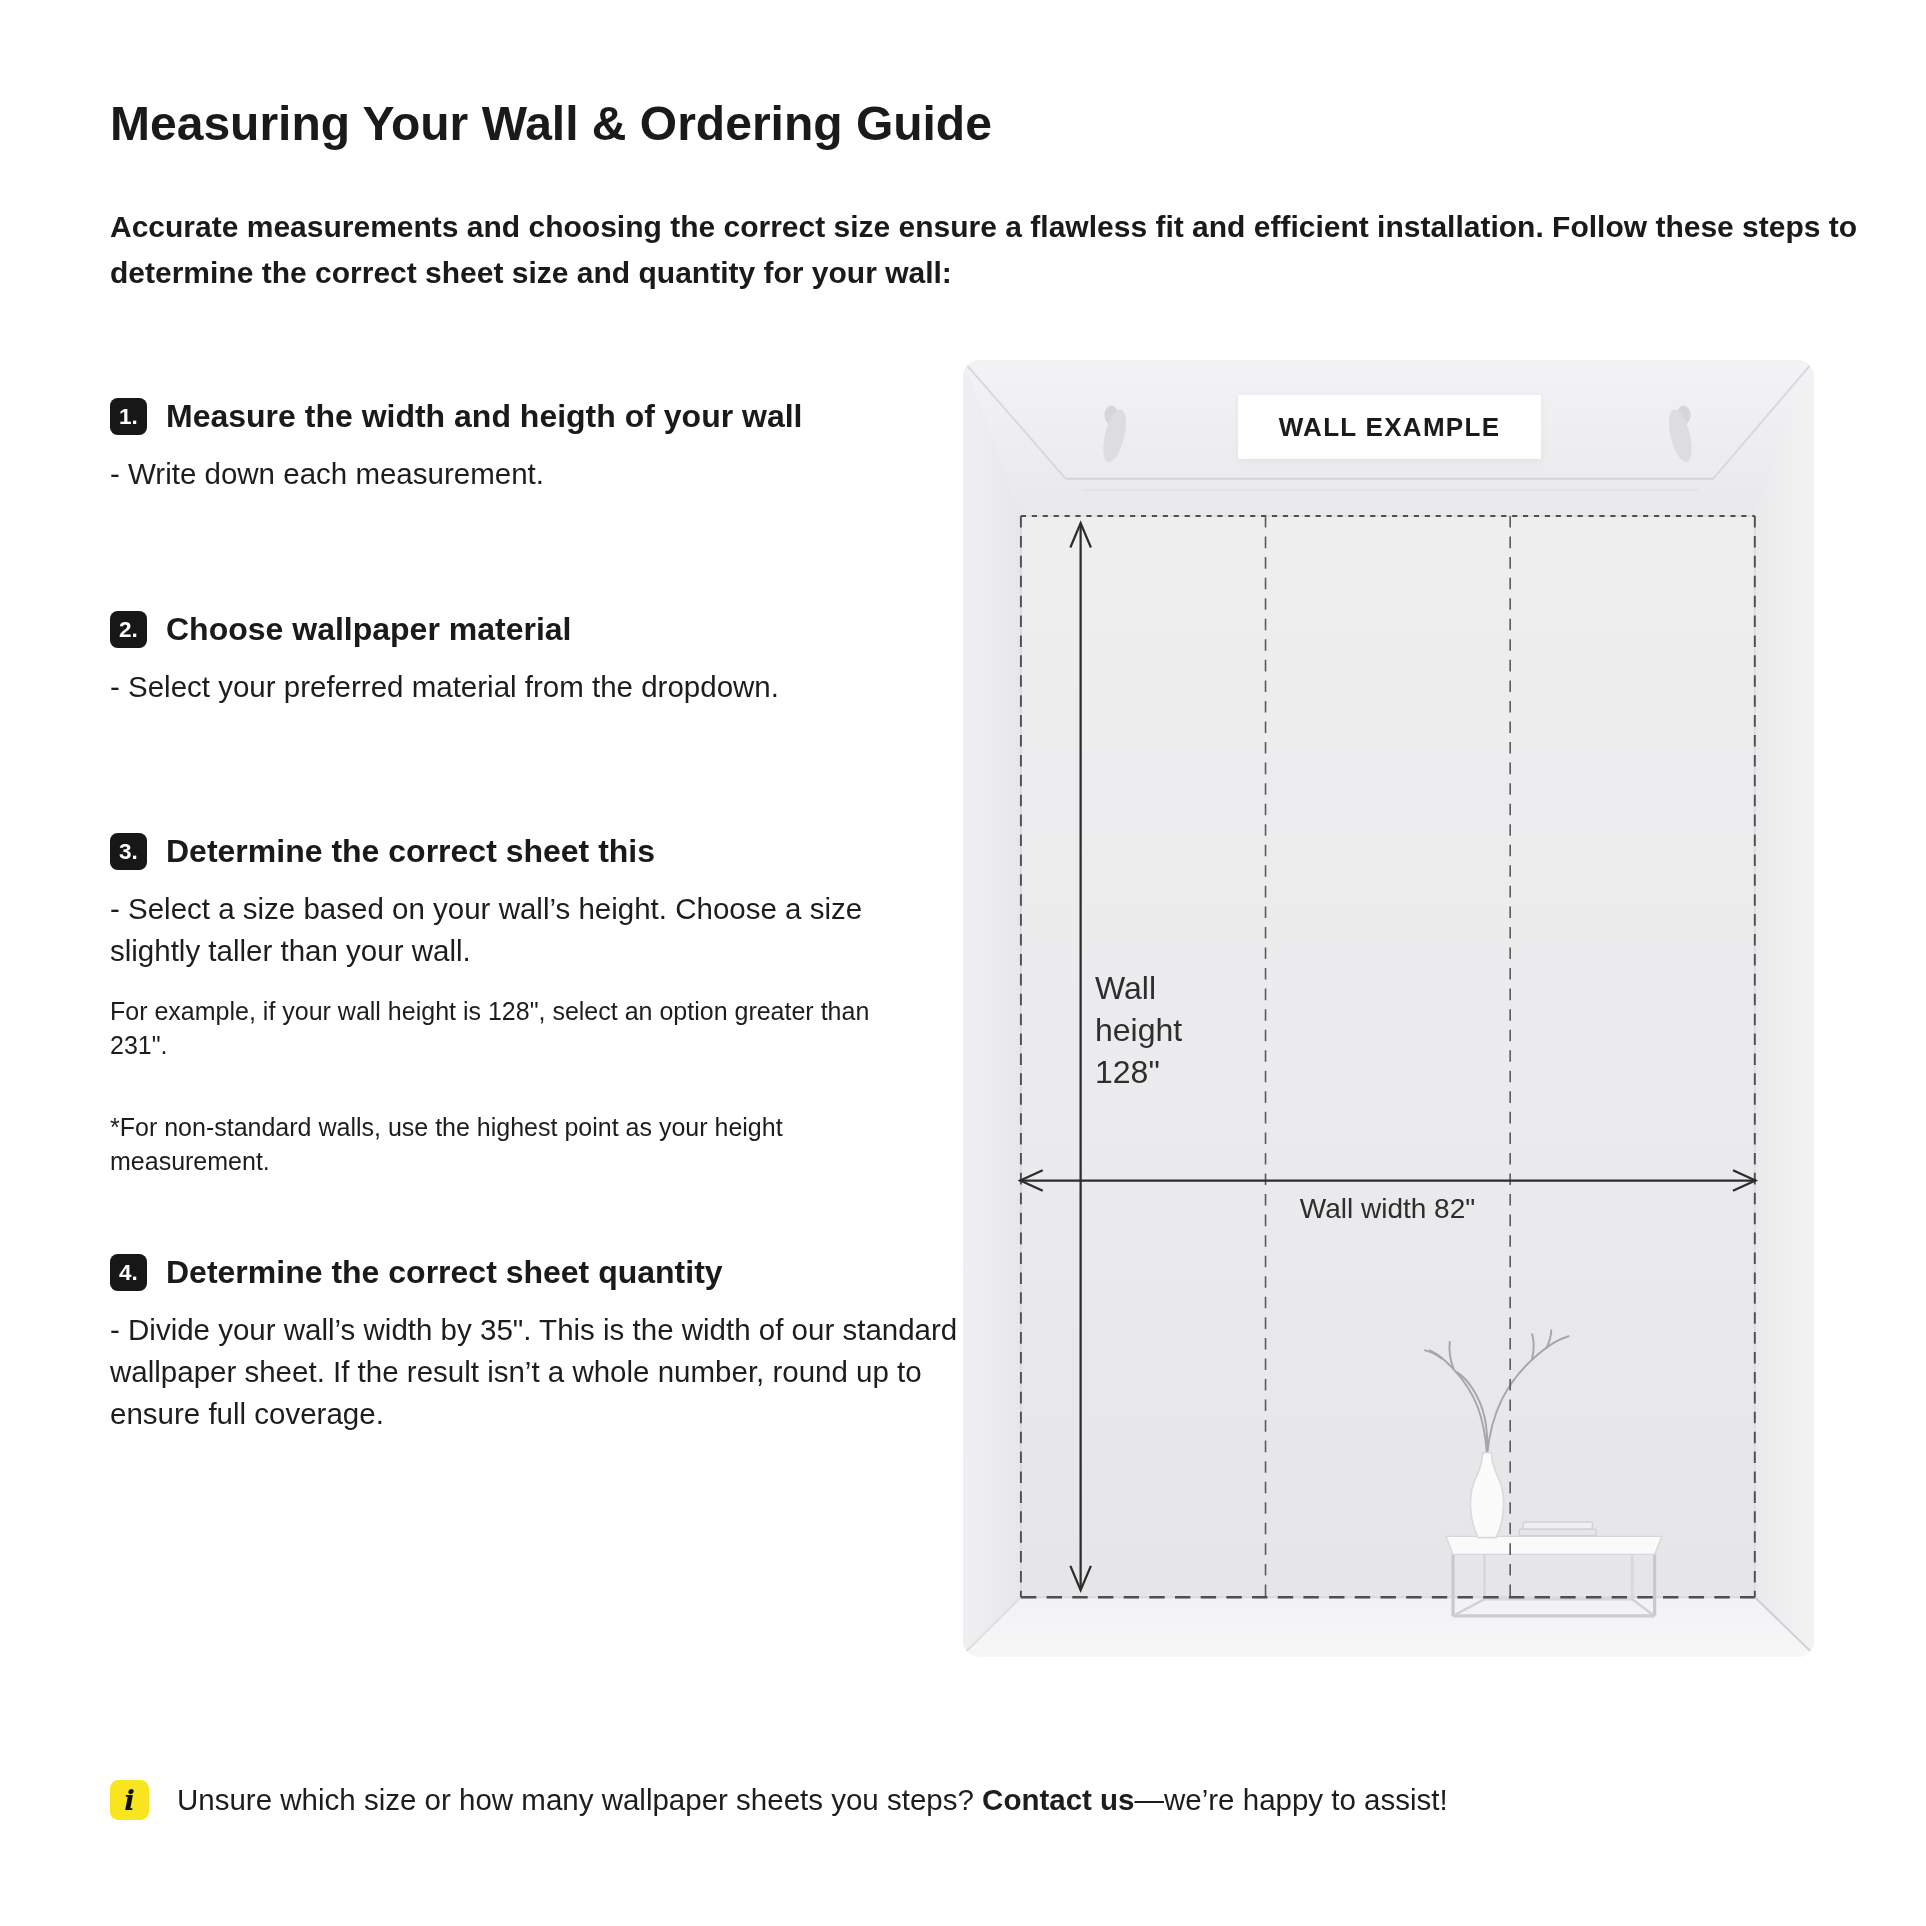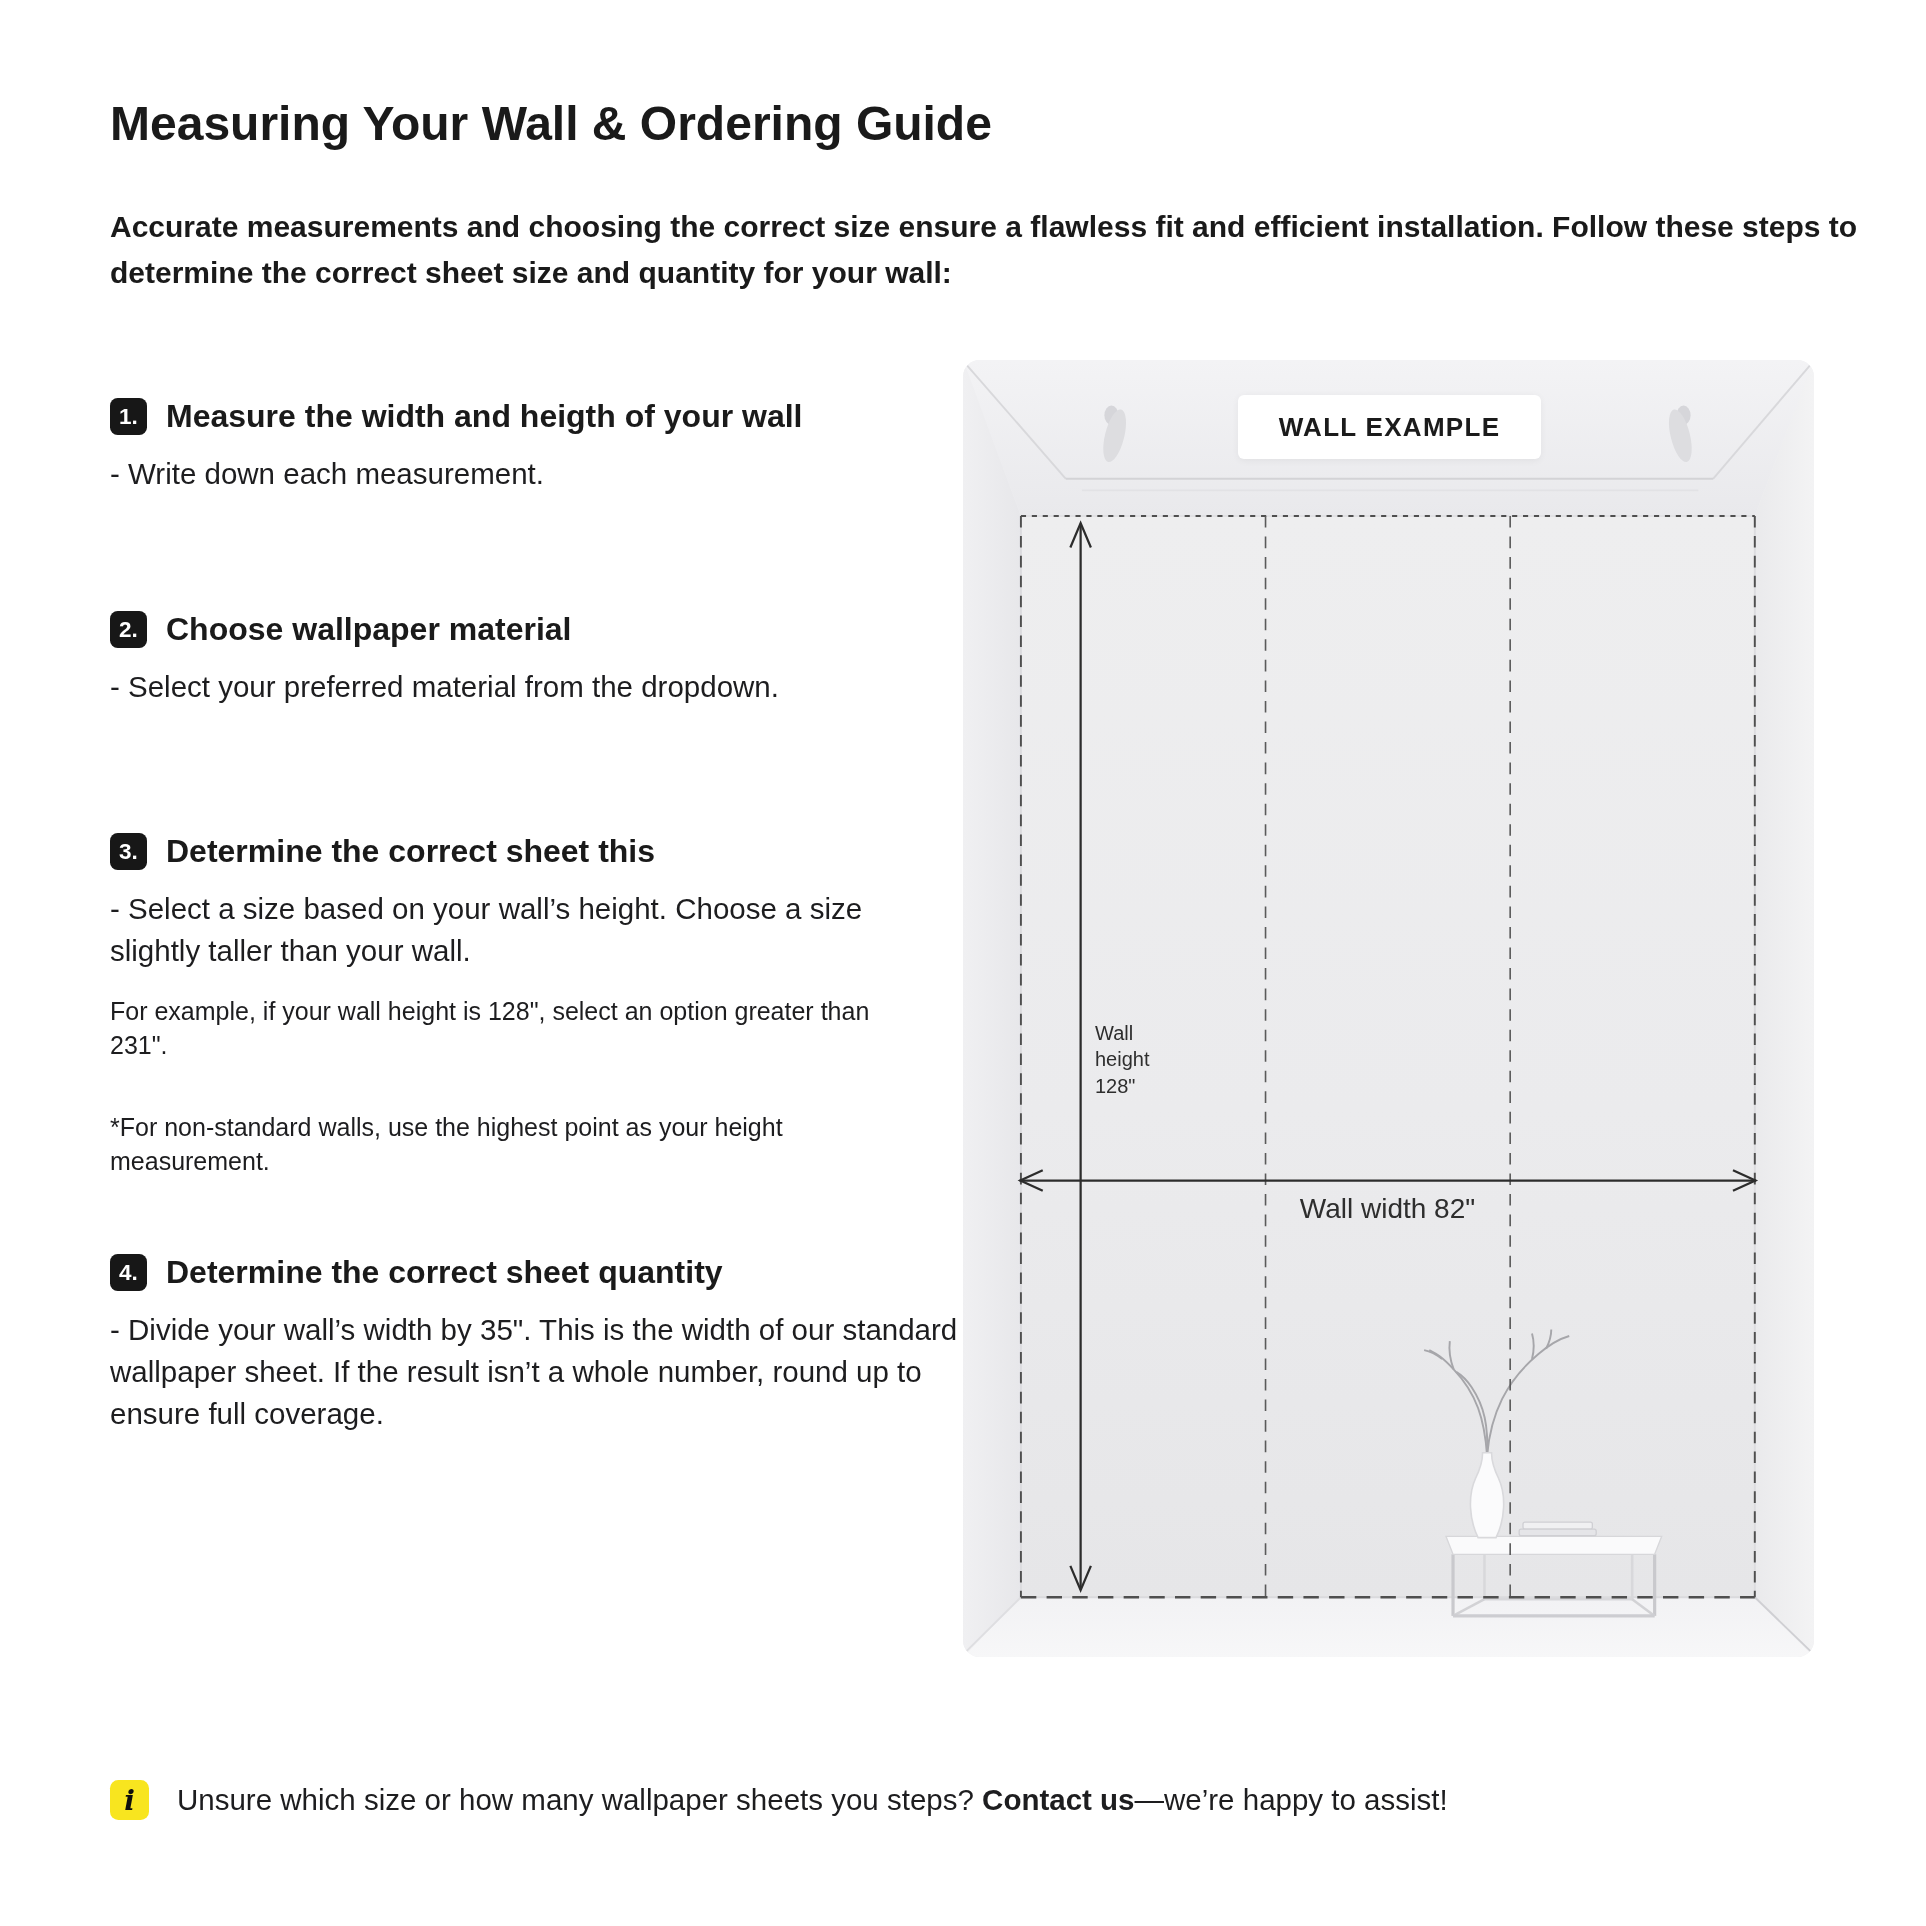--- a/index.html
+++ b/index.html
@@ -59,29 +59,29 @@
     position: absolute; left: 963px; top: 360px;
     width: 851px; height: 1297px;
     border-radius: 16.7px; overflow: hidden;
     background: linear-gradient(180deg, #f1f1f3 0%, #ededef 100%);
   }
   .photo svg { position: absolute; left: 0; top: 0; }
 
   .wall-label {
     position: absolute; left: 275px; top: 35px;
     width: 303px; height: 64px;
-    background: #ffffff; border-radius: 6px;
+    background: #ffffff; border-radius: 1px;
     display: flex; align-items: center; justify-content: center;
     font-size: 26px; font-weight: 700; letter-spacing: 1.3px;
     color: #1b1b1b;
     box-shadow: 0 1.3px 7.7px rgba(0,0,0,0.05);
   }
   .wall-height {
-    position: absolute; left: 132px; top: 660px;
-    font-size: 20px; line-height: 1.32; color: #2e2e2e;
+    position: absolute; left: 132px; top: 607px;
+    font-size: 32px; line-height: 1.32; color: #2e2e2e;
   }
   .wall-width {
     position: absolute; left: 232px; top: 833px; width: 385px;
     text-align: center; font-size: 28px; color: #2e2e2e;
   }
 
   
   .footer {
     position: absolute; left: 110px; top: 1780px;
     display: flex; align-items: center; gap: 28px;

